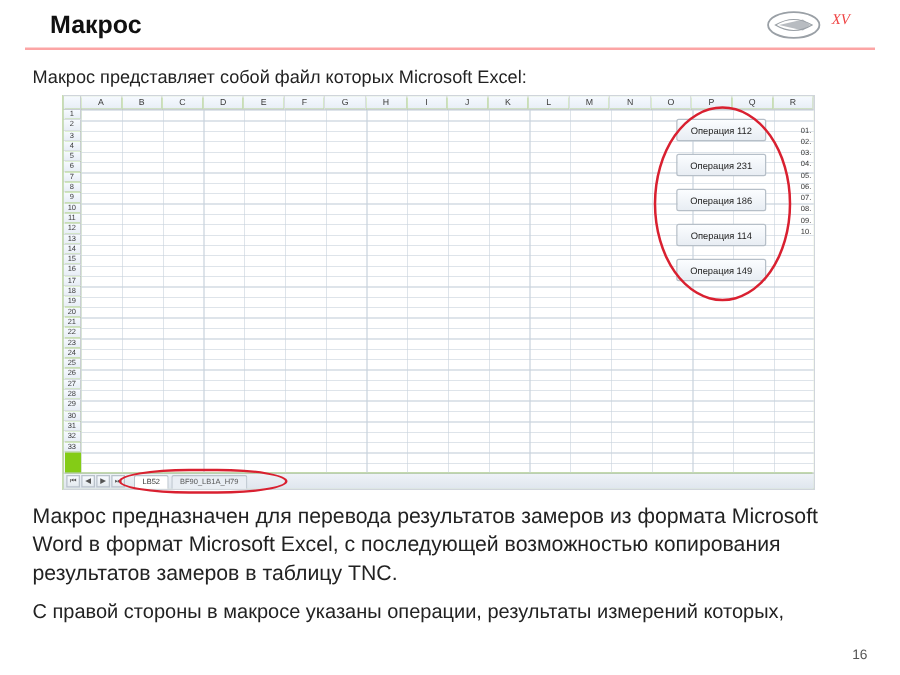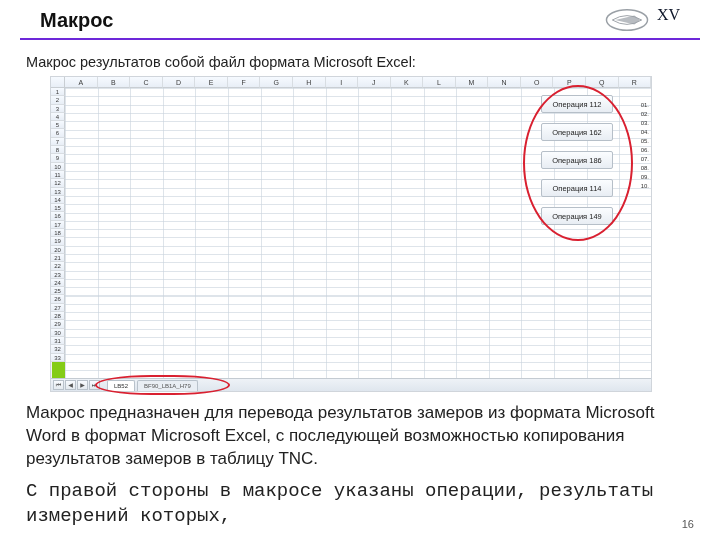--- a/index.html
+++ b/index.html
@@ -4,27 +4,27 @@
 <style>
   * { box-sizing: border-box; margin: 0; padding: 0; }
   body {
     width: 720px; height: 540px;
     font-family: Arial, Helvetica, sans-serif;
     background: #fff; color: #222; position: relative;
   }
   .header {
     display: flex; align-items: center; justify-content: space-between;
     padding: 8px 20px 6px 20px;
-    border-bottom: 2px solid #6d28d9;
+    border-bottom: 2px solid #fca5a5;
     margin: 0 20px;
   }
   .title { font-size: 20px; font-weight: bold; color: #111; }
   .logo-wrap { display: flex; align-items: center; gap: 6px; }
   .logo { width: 44px; height: 24px; }
-  .xv { font-size: 16px; color: #0f172a; font-family: Georgia, serif; margin-left: 2px; margin-top: -10px; }
+  .xv { font-size: 12px; color: #ef4444; font-style: italic; font-family: Georgia, serif; margin-left: 2px; margin-top: -10px; }
 
   .content { padding: 14px 22px 0 26px; }
   .intro { font-size: 14.5px; margin-bottom: 6px; }
 
   .shot {
     margin: 6px 0 10px 24px;
     width: 602px; height: 316px;
     background: #84cc16;
     position: relative;
     border: 1px solid #d0d5db;
@@ -52,40 +52,40 @@
   
   .op-stack { position: absolute; right: 38px; top: 18px; width: 72px; display: flex; flex-direction: column; gap: 10px; }
   .op-btn { height: 18px; background: linear-gradient(#fbfdff,#e8edf3); border: 1px solid #b6bfc8; font-size: 7.5px; color: #222; text-align: center; line-height: 17px; border-radius: 2px; }
   
   .circle-ops { position: absolute; right: 18px; top: 8px; width: 110px; height: 156px; border: 2px solid #d92030; border-radius: 50%/50%; pointer-events: none; }
   .circle-tabs { position: absolute; left: 44px; bottom: -4px; width: 135px; height: 20px; border: 2px solid #d92030; border-radius: 50%/60%; pointer-events: none; }
   
   .clip { position: absolute; right: 2px; top: 24px; font-size: 6px; line-height: 9px; color: #333; text-align: left; }
 
   .para { font-size: 17px; line-height: 1.35; margin-top: 6px; }
-  .para2 { font-size: 19px; line-height: 1.35; margin-top: 8px; font-family: Liberation Mono, monospace; }
+  .para2 { font-size: 16px; line-height: 1.35; margin-top: 8px; }
   .pagenum { position: absolute; right: 26px; bottom: 10px; font-size: 11px; color: #555; }
 </style>
 </head>
 <body>
 
 <div class="header">
   <div class="title">Макрос</div>
   <div class="logo-wrap">
     <svg class="logo" viewBox="0 0 60 32">
       <ellipse cx="30" cy="16" rx="28" ry="14" fill="none" stroke="#9aa0a6" stroke-width="2"></ellipse>
       <path d="M10 16 Q30 4 50 16 Q30 28 10 16 Z" fill="none" stroke="#9aa0a6" stroke-width="1.3"></path>
       <path d="M14 16 L40 10 L48 16 L40 22 Z" fill="#9aa0a6" opacity=".7"></path>
     </svg>
     <span class="xv">XV</span>
   </div>
 </div>
 
 <div class="content">
-  <p class="intro">Макрос результатов собой файл формата Microsoft Excel:</p>
+  <p class="intro">Макрос представляет собой файл которых Microsoft Excel:</p>
 
   <div class="shot">
     <div class="selectall"></div>
     <div class="cols" id="cols">
         <div class="col">A</div>
         <div class="col">B</div>
         <div class="col">C</div>
         <div class="col">D</div>
         <div class="col">E</div>
         <div class="col">F</div>
@@ -134,21 +134,21 @@
         <div class="rowh">29</div>
         <div class="rowh">30</div>
         <div class="rowh">31</div>
         <div class="rowh">32</div>
         <div class="rowh">33</div>
       </div>
     <div class="grid"></div>
 
     <div class="op-stack" id="ops">
         <div class="op-btn">Операция 112</div>
-        <div class="op-btn">Операция 162</div>
+        <div class="op-btn">Операция 231</div>
         <div class="op-btn">Операция 186</div>
         <div class="op-btn">Операция 114</div>
         <div class="op-btn">Операция 149</div>
       </div>
     <div class="circle-ops"></div>
 
     <div class="clip" id="clip">
         <div>01.</div>
         <div>02.</div>
         <div>03.</div>

